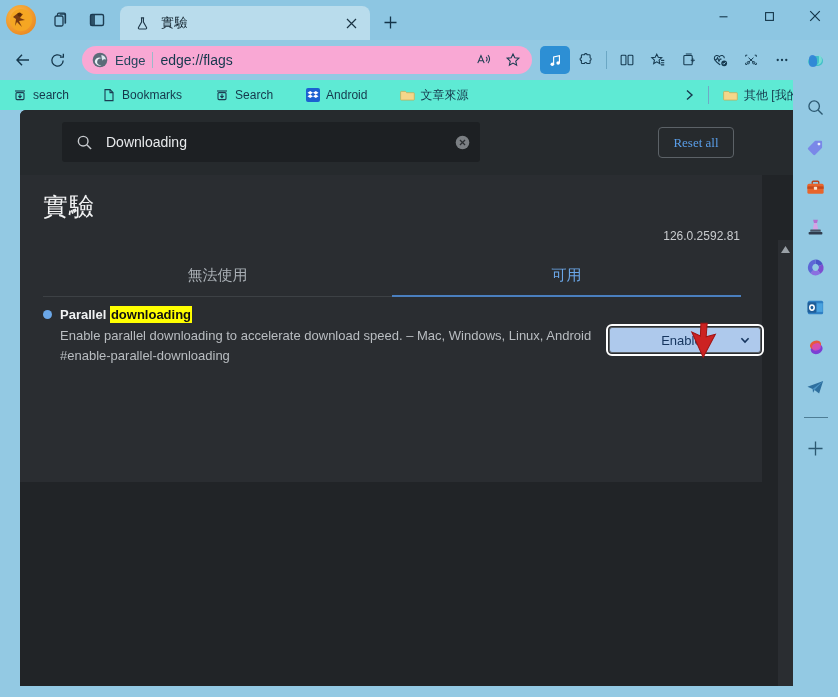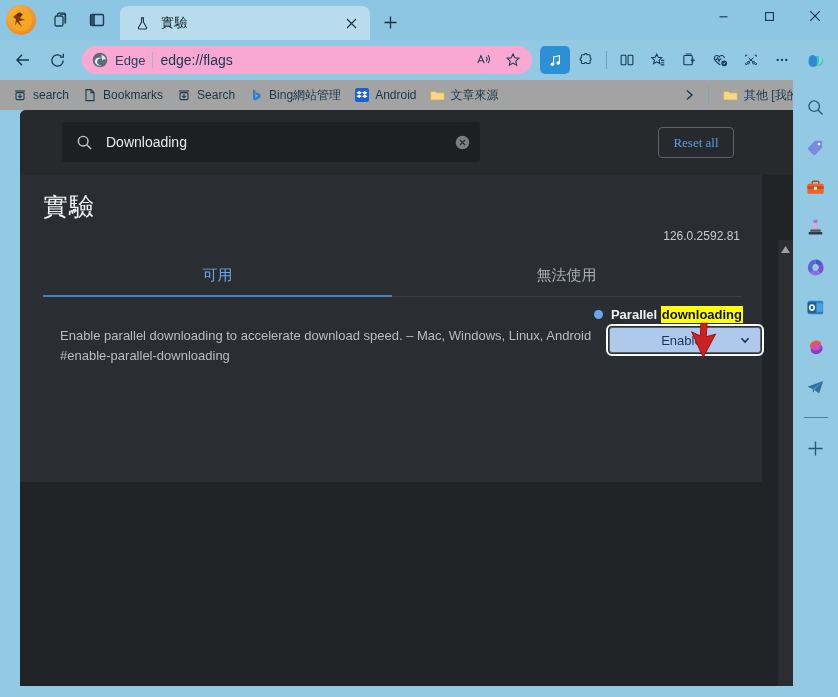--- a/index.html
+++ b/index.html
@@ -78,21 +78,21 @@
     width: 30px; height: 28px; display: flex; align-items: center; justify-content: center;
     color: #163a50; border-radius: 5px;
   }
   .tool-btn.active { background: #2d8fd4; color: #ffffff; }
   .tool-sep { width: 1px; height: 18px; background: #6ba7c4; margin: 0 4px; }
   .copilot-btn { width: 34px; height: 30px; display:flex; align-items:center; justify-content:center; }
 
   
   .bookmarks {
     position: absolute; left: 0; top: 80px; width: 838px; height: 30px;
-    background: #a3a3a3; display: flex; align-items: center; padding: 0 6px; gap: 1px;
+    background: #5eead4; display: flex; align-items: center; padding: 0 6px; gap: 20px;
   }
   .bm {
     display: flex; align-items: center; gap: 5px; padding: 3px 6px; border-radius: 4px;
     font-size: 12px; color: #15374b; white-space: nowrap;
   }
   .bm-ico { width: 16px; height: 16px; display: flex; align-items: center; justify-content: center; flex: 0 0 16px; }
   .bm-overflow { margin-left: auto; display:flex; align-items:center; gap: 4px; }
   .bm-chev { width: 22px; height: 22px; display:flex; align-items:center; justify-content:center; color:#16384d; }
   .bm-vsep { width: 1px; height: 18px; background: #6fa9c6; margin: 0 4px; }
 
@@ -141,21 +141,21 @@
   .ftab {
     flex: 1; display: flex; align-items: center; justify-content: center;
     font-size: 15px; color: #aab0b6; position: relative;
   }
   .ftab.sel { color: #6ba7e8; }
   .ftab.sel::after {
     content: ""; position: absolute; left: 0; right: 0; bottom: -1px; height: 2px;
     background: #4a7fbf;
   }
   .flag-entry { position: absolute; left: 23px; top: 132px; width: 700px; }
-  .flag-name-row { display: flex; align-items: center; gap: 8px; margin-bottom: 5px; justify-content: flex-end; }
+  .flag-name-row { display: flex; align-items: center; gap: 8px; margin-bottom: 5px; }
   .flag-bullet {
     width: 9px; height: 9px; border-radius: 50%; background: #6ba7e8; flex: 0 0 9px;
   }
   .flag-name { font-size: 13px; font-weight: bold; color: #f0f2f3; }
   .flag-name .hl { background: #ffff00; color: #111111; padding: 1px 1px; }
   .flag-desc { font-size: 13px; color: #b9bdc1; margin-left: 17px; line-height: 18px; }
   .flag-link {
     font-size: 13px; color: #b9bdc1; margin-left: 17px; margin-top: 3px;
     display: inline-block;
   }
@@ -393,28 +393,20 @@
       <span class="bm-ico">
         <svg width="14" height="14" viewBox="0 0 14 14" fill="none" stroke="#1b3d52" stroke-width="1.1">
           <path d="M2 3 H12"></path>
             <rect x="3" y="4.6" width="8" height="7" rx="1"></rect>
           <path d="M7 6 v3.4 M5.4 8 L7 9.6 L8.6 8"></path>
         </svg>
       </span>
       <span>Search</span>
     </div>
 
-    <div class="bm">
-      <span class="bm-ico">
-        <svg width="14" height="14" viewBox="0 0 14 14">
-          <path d="M4 1.5 L6.3 2.4 V9.5 L9.6 7.7 L7.4 6.8 L6.3 4 L11.4 6 V9.4 L6.3 12.5 L4 11.2Z" fill="#2b7cd3"></path>
-        </svg>
-      </span>
-      <span>Bing網站管理</span>
-    </div>
 
     <div class="bm">
       <span class="bm-ico">
         <svg width="14" height="14" viewBox="0 0 14 14">
           <rect width="14" height="14" rx="2" fill="#1b61d1"></rect>
           <path d="M4.2 3 L7 4.8 L4.2 6.6 L1.5 4.8Z M9.8 3 L12.5 4.8 L9.8 6.6 L7 4.8Z M1.5 8.2 L4.2 6.4 L7 8.2 L4.2 10Z M12.5 8.2 L9.8 6.4 L7 8.2 L9.8 10Z" fill="#fff"></path>
         </svg>
       </span>
       <span>Android</span>
     </div>
@@ -466,22 +458,22 @@
       </div>
       <div class="reset-btn">Reset all</div>
     </div>
 
     <div class="flags-body">
       <div class="flags-card">
         <div class="flags-title">實驗</div>
         <div class="flags-version">126.0.2592.81</div>
 
         <div class="tabs-row">
+          <div class="ftab">無法使用</div>
           <div class="ftab sel">可用</div>
-          <div class="ftab">無法使用</div>
         </div>
 
         <div class="flag-entry">
           <div class="flag-name-row">
             <span class="flag-bullet"></span>
             <span class="flag-name"><span>Parallel</span> <span class="hl">downloading</span></span>
           </div>
           <div class="flag-desc">Enable parallel downloading to accelerate download speed. – Mac, Windows, Linux, Android</div>
           <a class="flag-link">#enable-parallel-downloading</a>
 

